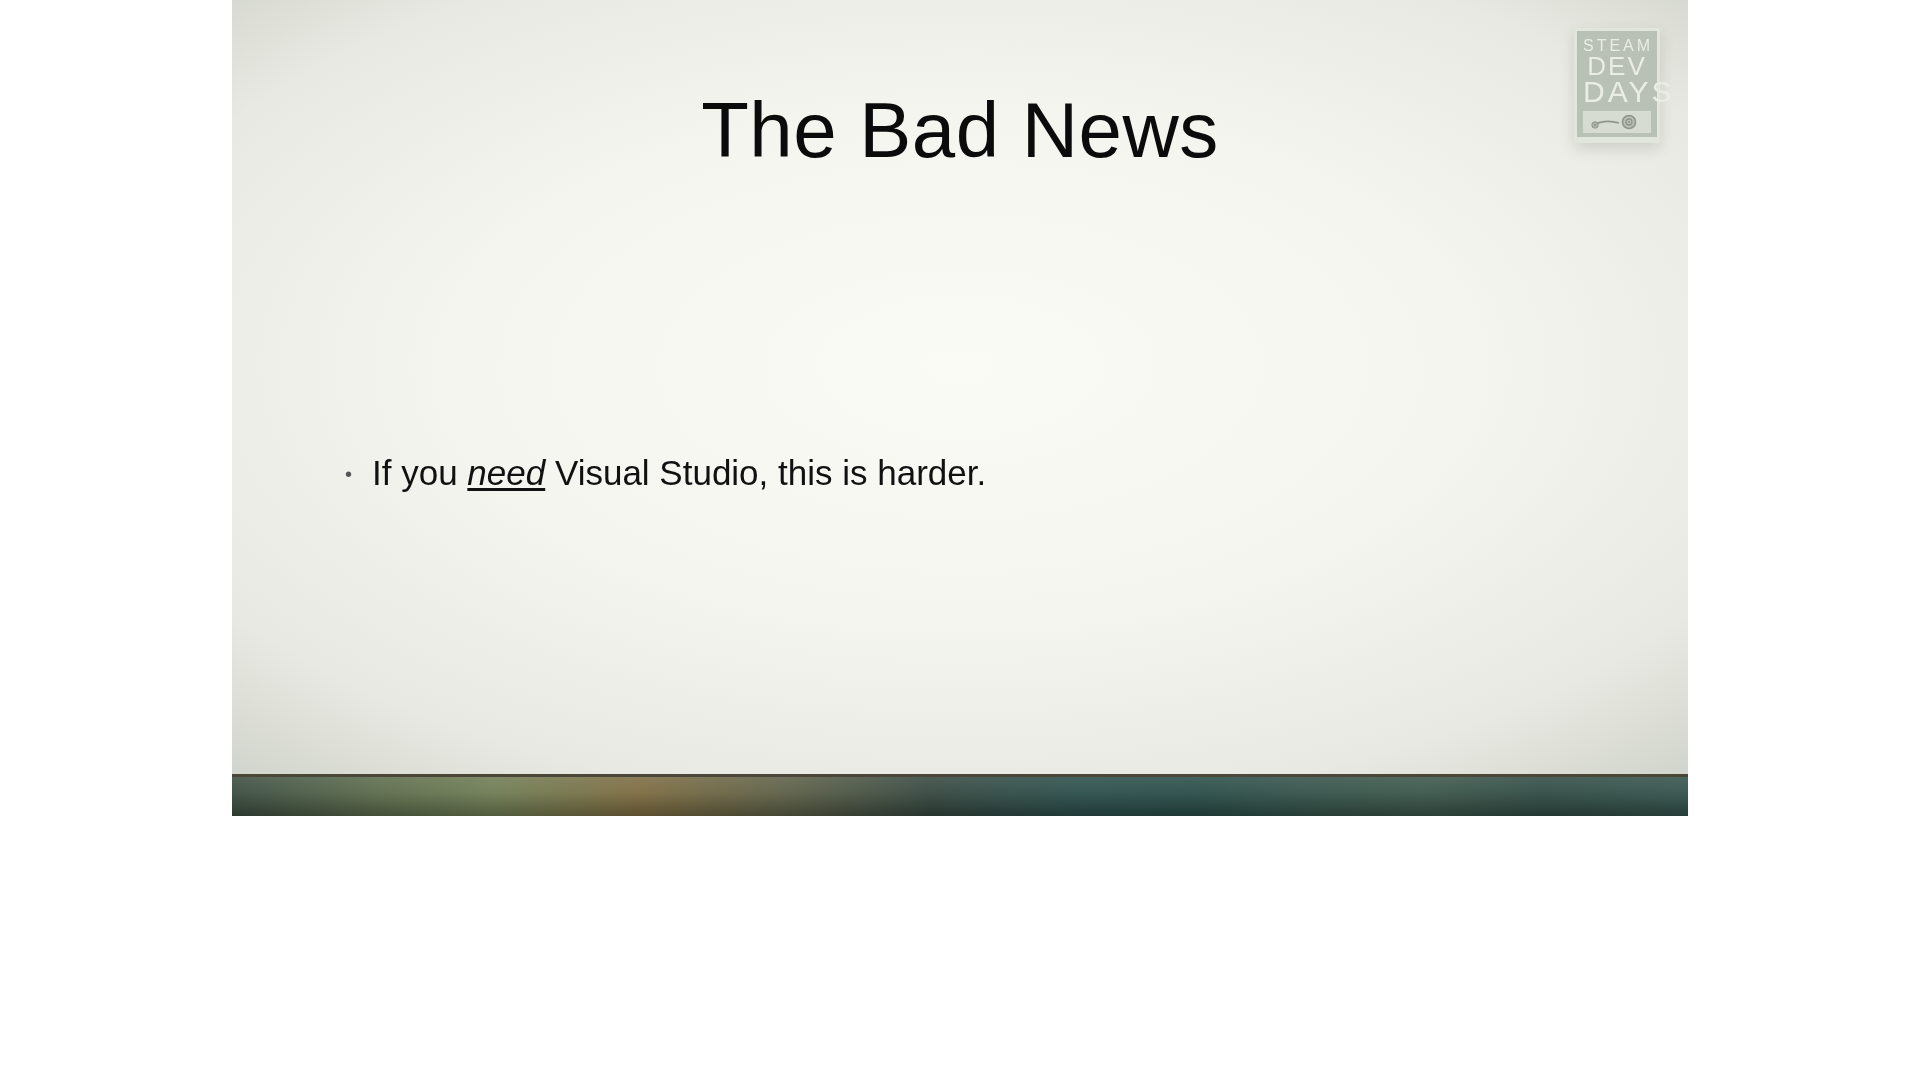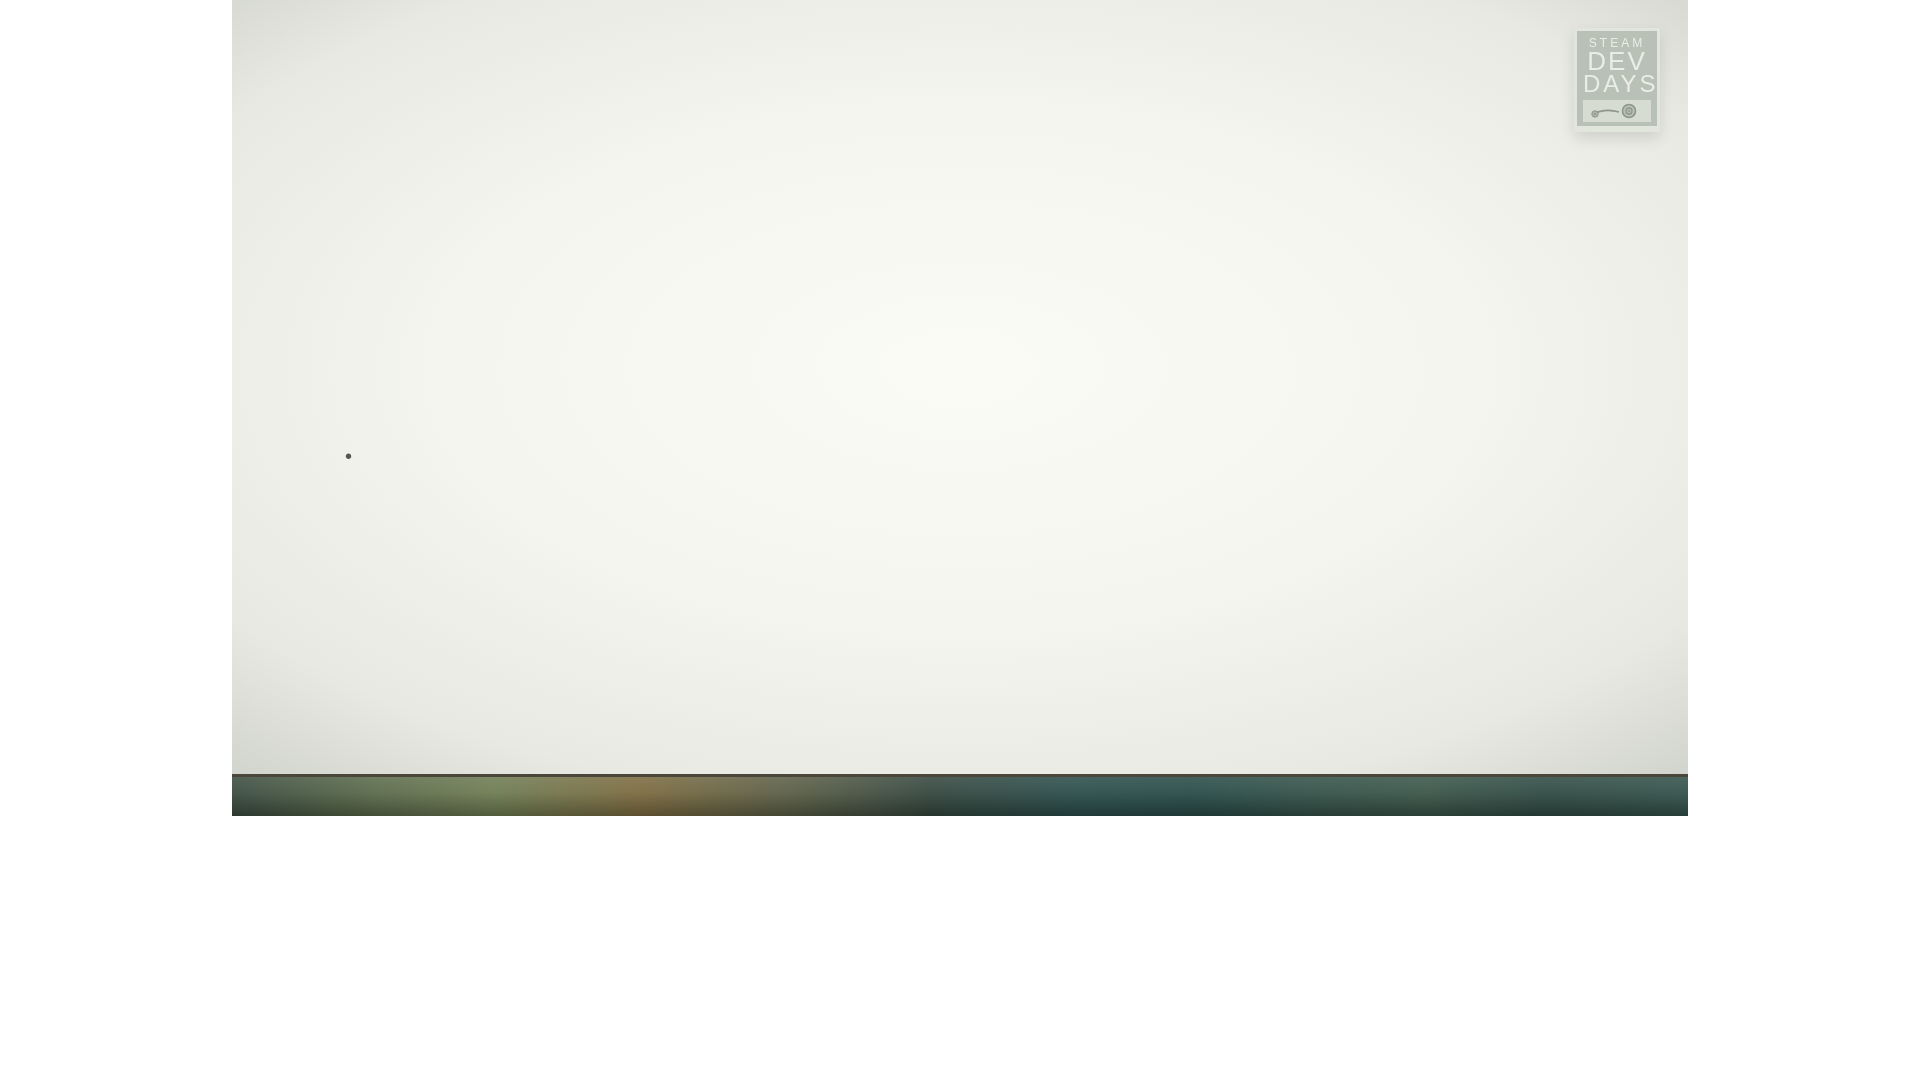--- a/index.html
+++ b/index.html
@@ -77,34 +77,34 @@
       width: 86px;
       background: #b9c0b5;
       border: 3px solid #e1e5dc;
       border-bottom-width: 6px;
       padding: 6px 6px 4px 6px;
       text-align: center;
       color: #e9ede5;
       box-shadow: 0 6px 14px rgba(0,0,0,0.12);
     }
     .logo-line1 {
-      font-size: 12px;
+      font-size: 16px;
       letter-spacing: 3px;
       font-weight: 400;
       line-height: 1.1;
     }
     .logo-line2 {
       font-size: 26px;
       letter-spacing: 2px;
       font-weight: 500;
       line-height: 1.0;
       margin-top: -2px;
     }
     .logo-line3 {
-      font-size: 24px;
+      font-size: 30px;
       letter-spacing: 3px;
       font-weight: 400;
       line-height: 1.0;
       margin-top: -2px;
       margin-bottom: 4px;
     }
     .logo-icon-wrap {
       background: #d7dcd2;
       height: 22px;
       display: flex;
@@ -146,24 +146,28 @@
       inset: 0;
       background: linear-gradient(0deg, rgba(0,0,0,0.25), rgba(255,255,255,0.06) 60%, rgba(255,255,255,0.12));
       pointer-events: none;
     }
   </style>
 </head>
 <body>
 
 <div class="slide">
 
+  <h1 class="slide-title">The Bad News</h1>
 
   <div class="bullet-area">
     <div class="bullet-row">
       <span class="bullet-dot">•</span>
+      <span class="bullet-text">
+        <span>If you </span><span class="em">need</span><span> Visual Studio, this is harder.</span>
+      </span>
     </div>
   </div>
 
   <div class="logo-badge">
     <div class="logo-line1">STEAM</div>
     <div class="logo-line2">DEV</div>
     <div class="logo-line3">DAYS</div>
     <div class="logo-icon-wrap">
       <svg width="56" height="18" viewBox="0 0 56 18">
         <g fill="none" stroke="#8e9589" stroke-width="1.6">

